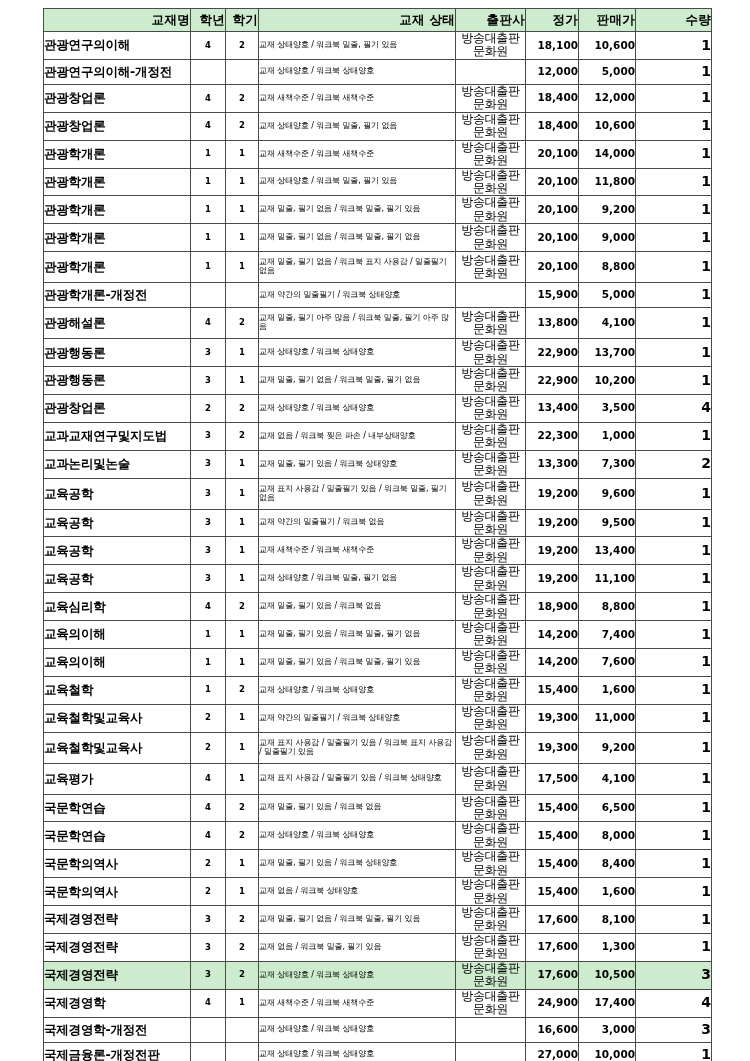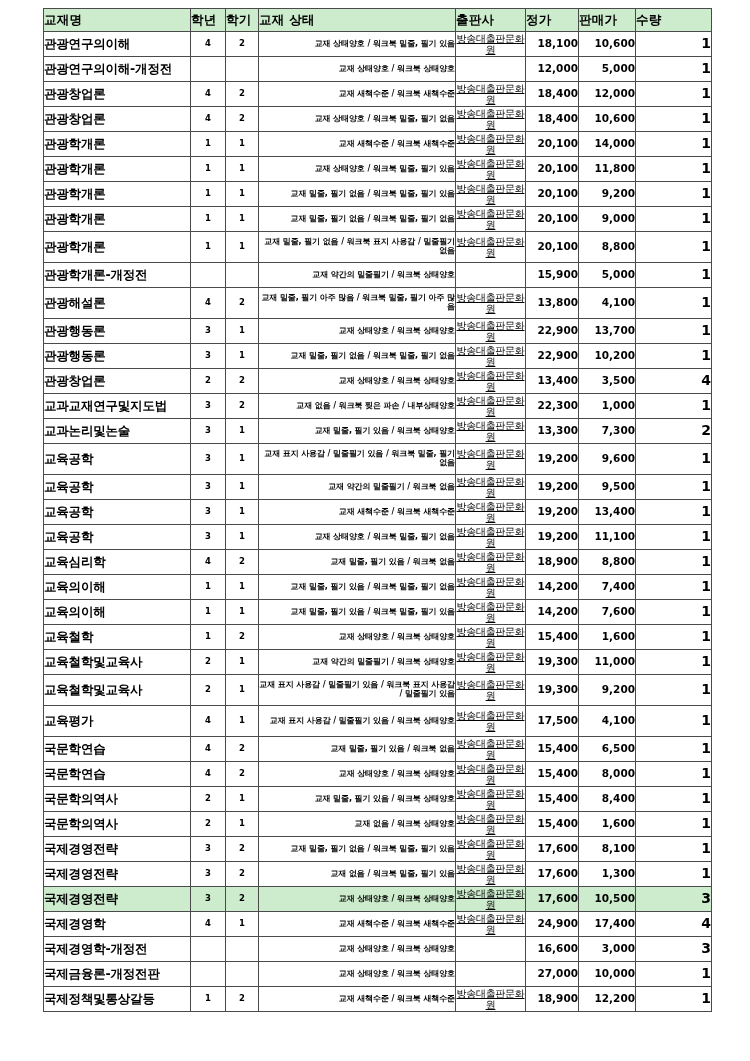--- a/index.html
+++ b/index.html
@@ -31,21 +31,21 @@
   table.booklist td {
     border: 1px solid #4a4a4a;
     padding: 0;
     vertical-align: middle;
     line-height: 1.12;
   }
   thead th {
     background: #cdeccd;
     font-size: 12.5px;
     font-weight: bold;
-    text-align: left;
+    text-align: right;
     height: 22px;
     letter-spacing: 0.3px;
   }
   
   col.c-title { width: 147px; }
   col.c-year  { width: 35px; }
   col.c-term  { width: 33px; }
   col.c-state { width: 197px; }
   col.c-pub   { width: 70px; }
   col.c-price { width: 53px; }
@@ -64,30 +64,28 @@
     letter-spacing: -0.2px;
     margin-top: 36px;
   }
   td.year, td.term {
     font-size: 8.5px;
     text-align: center;
     font-weight: bold;
   }
   td.state {
     font-size: 8px;
-    text-align: right;
+    text-align: left;
     padding: 0 2px;
     letter-spacing: -0.1px;
-    font-weight: bold;
   }
   td.pub {
-    font-size: 10px;
+    font-size: 12px;
     text-align: center;
     letter-spacing: -0.3px;
-    text-decoration: underline;
   }
   td.price, td.sale {
     font-size: 10.5px;
     text-align: right;
     padding-right: 4px;
     font-weight: bold;
   }
   td.qty {
     font-size: 14px;
     text-align: right;

